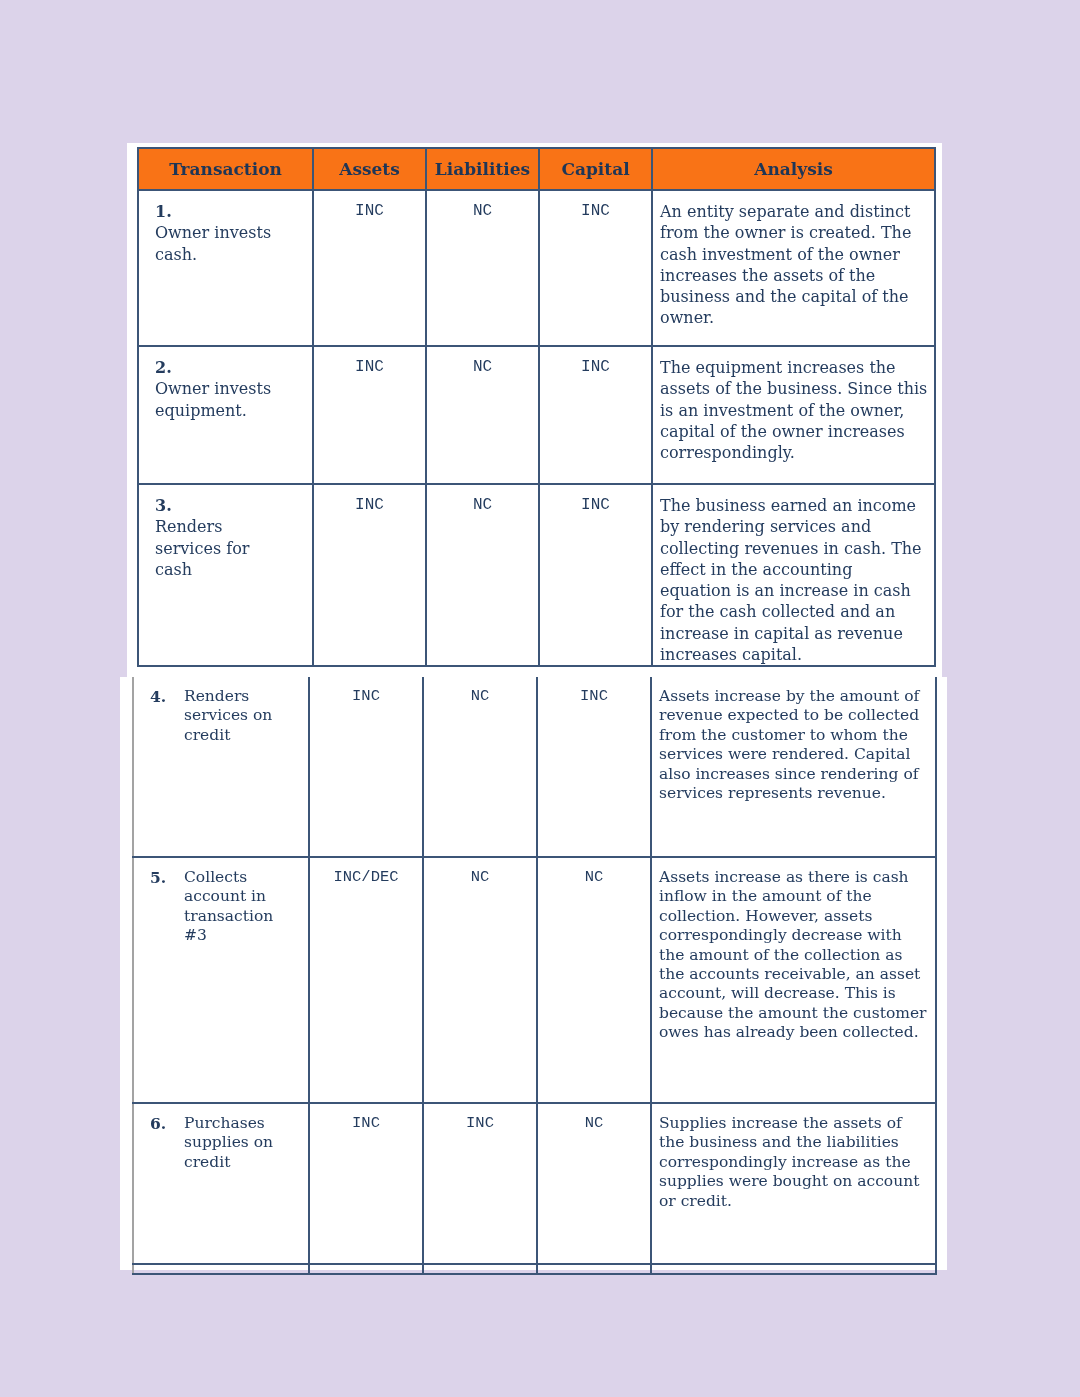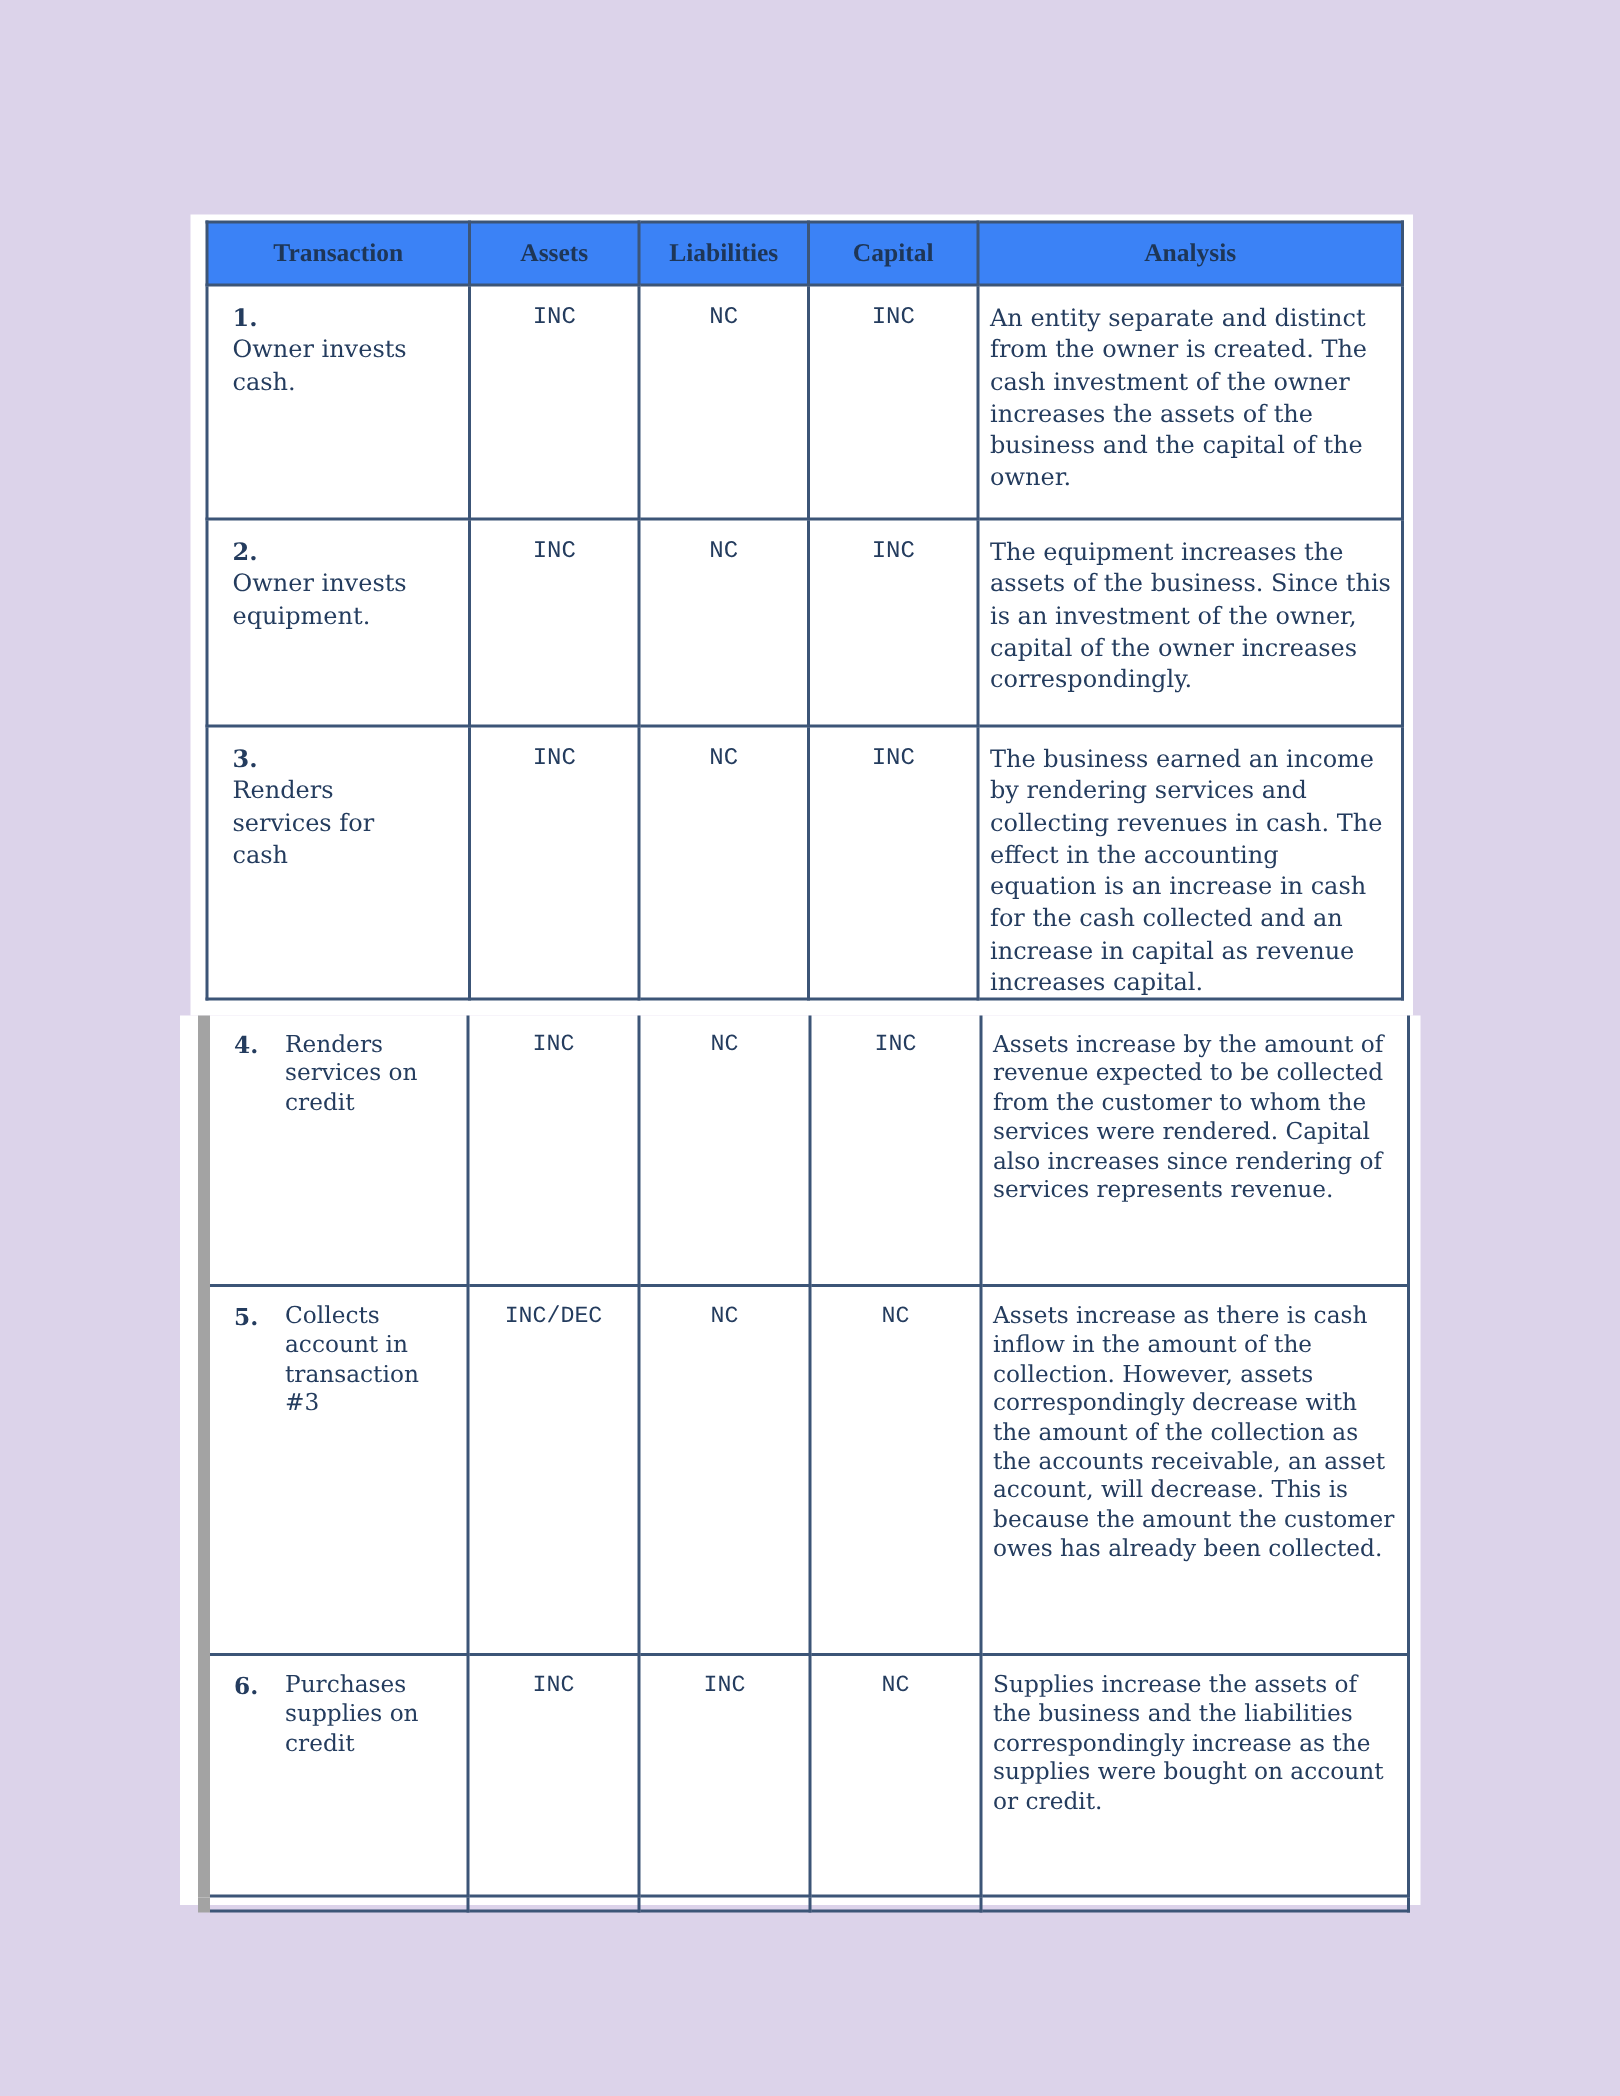--- a/index.html
+++ b/index.html
@@ -10,32 +10,32 @@
   .panel { position:absolute; background:#ffffff; }
   #panel-top { left:127px; top:143px; width:815px; height:534px; }
   #panel-bottom { left:120px; top:677px; width:827px; height:593px; }
 
   table { border-collapse:collapse; position:absolute; table-layout:fixed; }
   #table-top { left:10px; top:4px; width:797px; }
   #table-bottom { left:12px; top:0px; width:803px; }
 
   td, th { border:2px solid #3c5577; vertical-align:top; padding:0; }
   th {
-    background:#3b82f6; color:#1e3657; font-weight:bold; font-size:17px;
-    height:40px; vertical-align:middle; text-align:center;font-family:Liberation Serif, serif;
+    background:#f97316; color:#1e3657; font-weight:bold; font-size:17px;
+    height:40px; vertical-align:middle; text-align:center;
   }
   td { font-size:16px; line-height:21.3px; }
   .c-tx { padding:10px 8px 12px 16px; }
   .c-tx .num { display:inline-block; width:32px; font-weight:bold; vertical-align:top; }
   .c-tx .txt { display:inline-block; width:120px; vertical-align:top; }
   .c-val { text-align:center; padding-top:10px;font-family:Liberation Mono, monospace; }
   .c-an { padding:10px 6px 0 7px; }
 
   #table-bottom td { border-top:none; font-size:15.5px; line-height:19.4px; }
-  #table-bottom td.first-col { border-left:8px solid #a3a3a3; }
+  #table-bottom td.first-col { border-left:2px solid #a3a3a3; }
   #table-bottom tr:first-child td { border-top:none; padding-top:10px; }
   #table-bottom .c-tx { padding-left:16px; }
   #table-bottom .c-tx .num { width:34px; }
   #table-bottom .c-tx .txt { width:110px; }
   #table-bottom .c-an { padding-left:7px; padding-right:8px; }
 </style>
 </head>
 <body>
 
 <div class="panel" id="panel-top">

